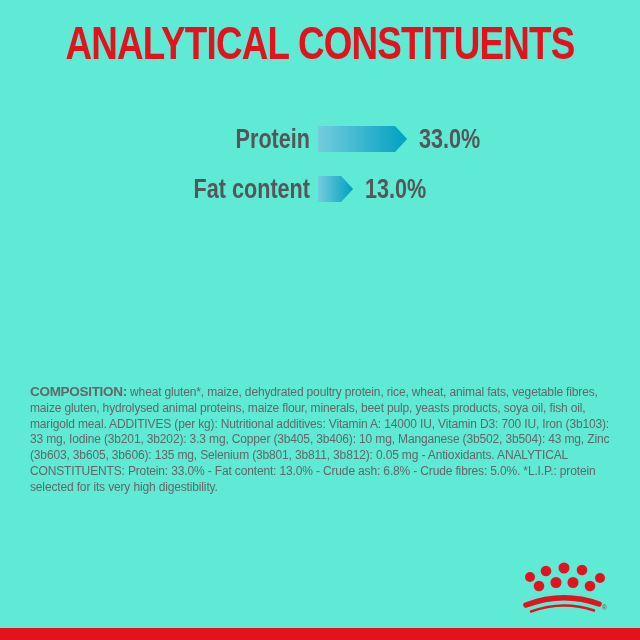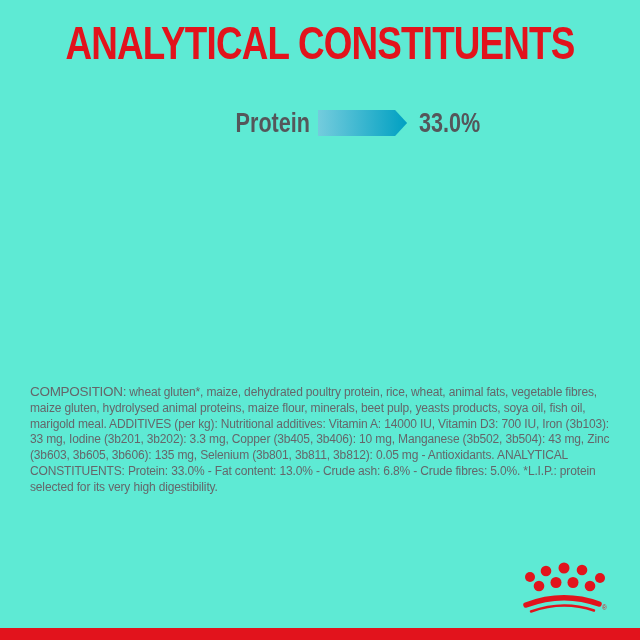--- a/index.html
+++ b/index.html
@@ -27,21 +27,21 @@
     letter-spacing: -1px;
     color: var(--brand-red, #e2131c);
     transform: scaleX(0.8);
     transform-origin: 50% 50%;
     white-space: nowrap;
   }
 
   
   .chart {
     position: absolute;
-    top: 110px;
+    top: 126px;
     left: 0;
     width: 100%;
   }
   .chart-row {
     display: flex;
     align-items: center;
     height: 26px;
     margin-bottom: 24px;
   }
   .bar-label {
@@ -76,21 +76,21 @@
     top: 384px;
     left: 30px;
     width: 584px;
     font-size: 12px;
     line-height: 15.8px;
     letter-spacing: -0.15px;
     color: var(--body-gray, #65666a);
     text-align: left;
   }
   .composition .comp-label {
-    font-weight: normal;
+    font-weight: bold;
     font-size: 13.5px;
     letter-spacing: -0.3px;
   }
 
   
   .crown-logo {
     position: absolute;
     left: 512px;
     top: 556px;
     width: 102px;
@@ -113,20 +113,25 @@
 <div class="page">
 
   <div class="title">ANALYTICAL CONSTITUENTS</div>
 
   <div class="chart">
       <div class="chart-row">
         <div class="bar-label">Protein</div>
         <div class="bar" style="width: 89.1px; background: linear-gradient(90deg, rgb(116, 204, 221), rgb(0, 160, 194));"></div>
         <div class="bar-value">33.0%</div>
       </div>
+      <div class="chart-row">
+        <div class="bar-label">Fat content</div>
+        <div class="bar" style="width: 35.1px; background: linear-gradient(90deg, rgb(116, 204, 221), rgb(0, 160, 194));"></div>
+        <div class="bar-value">13.0%</div>
+      </div>
     </div>
 
   <p class="composition"><span class="comp-label">COMPOSITION:</span><span> wheat gluten*, maize, dehydrated poultry protein, rice, wheat, animal fats, vegetable fibres, maize gluten, hydrolysed animal proteins, maize flour, minerals, beet pulp, yeasts products, soya oil, fish oil, marigold meal. ADDITIVES (per kg): Nutritional additives: Vitamin A: 14000 IU, Vitamin D3: 700 IU, Iron (3b103): 33 mg, Iodine (3b201, 3b202): 3.3 mg, Copper (3b405, 3b406): 10 mg, Manganese (3b502, 3b504): 43 mg, Zinc (3b603, 3b605, 3b606): 135 mg, Selenium (3b801, 3b811, 3b812): 0.05 mg - Antioxidants. ANALYTICAL CONSTITUENTS: Protein: 33.0% - Fat content: 13.0% - Crude ash: 6.8% - Crude fibres: 5.0%. *L.I.P.: protein selected for its very high digestibility.</span></p>
 
   <svg class="crown-logo" viewBox="0 0 102 70" xmlns="http://www.w3.org/2000/svg">
     <g fill="#e2131c">
       <circle cx="18" cy="21" r="5"></circle>
       <circle cx="34" cy="15" r="5.3"></circle>
       <circle cx="52" cy="12" r="5.5"></circle>
       <circle cx="70" cy="14" r="5.3"></circle>

